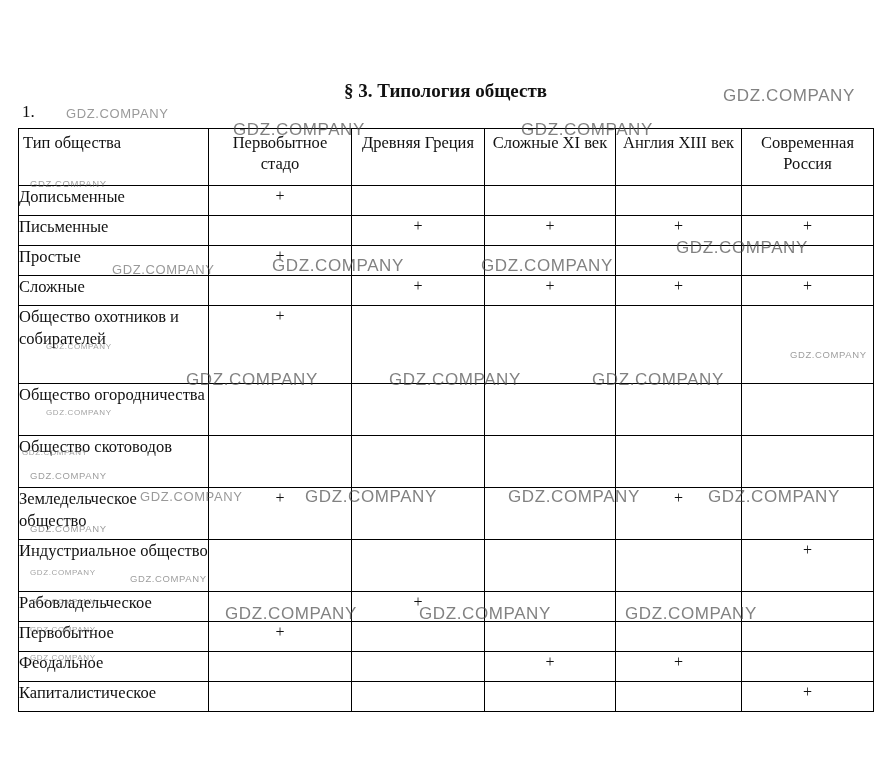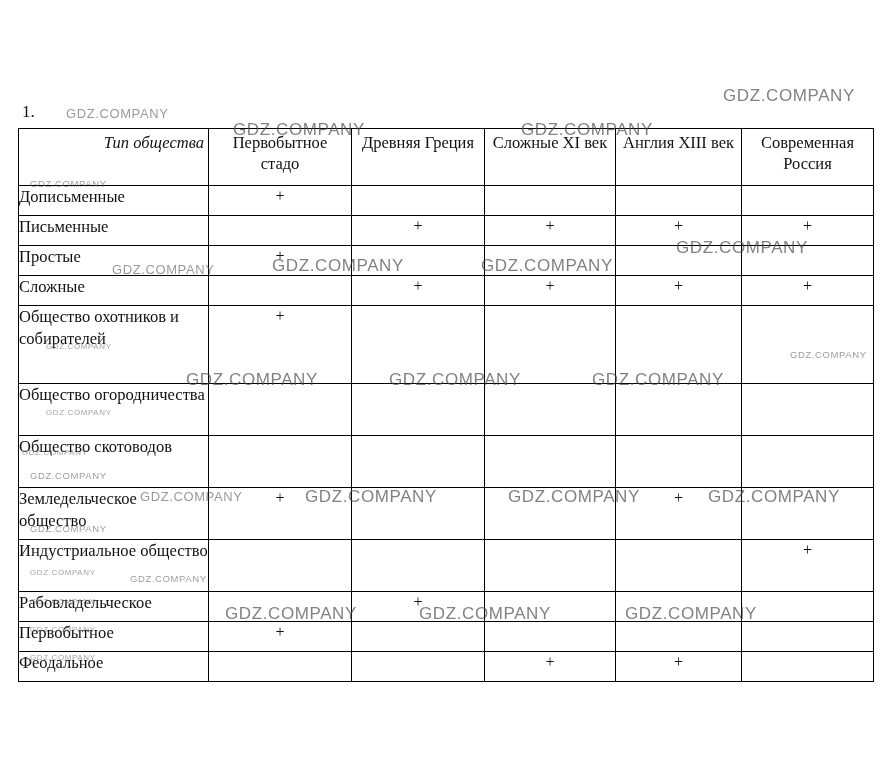--- a/index.html
+++ b/index.html
@@ -65,22 +65,21 @@
   }
   table.typology thead th {
     font-weight: normal;
     text-align: center;
     vertical-align: top;
     padding: 4px 4px 6px 4px;
     line-height: 1.25;
     height: 46px;
   }
   table.typology thead th.first {
-    text-align: right;
-    font-style: italic;
+    text-align: left;
   }
   td.rowlabel {
     text-align: left;
     padding: 3px 4px 3px 6px;
     line-height: 1.32;
   }
   td.mark {
     text-align: center;
     padding-top: 3px;
   }
@@ -116,20 +115,21 @@
   .wm.big { font-size: 17px; color: rgba(70,70,70,0.68); }
   .wm.mid { font-size: 13px; color: rgba(85,85,85,0.6); }
   .wm.small { font-size: 9.5px; color: rgba(95,95,95,0.62); }
   .wm.tiny { font-size: 8px; color: rgba(100,100,100,0.6); }
 </style>
 </head>
 <body>
 
 <div id="page">
 
+  <div id="title">§ 3. Типология обществ</div>
 
   <div id="item-number">1.</div>
 
   <div id="table-wrap">
     <table class="typology">
       <colgroup>
         <col class="c0">
           <col class="c1">
           <col class="c2">
           <col class="c3">
@@ -354,20 +354,38 @@
               <span class="mark-inner"></span>
             </td>
             <td class="mark">
               <span class="mark-inner">+</span>
             </td>
             <td class="mark">
               <span class="mark-inner">+</span>
             </td>
             <td class="mark">
               <span class="mark-inner"></span>
+            </td>
+          </tr>
+          <tr style="height: 30px;">
+            <td class="rowlabel">Капиталистическое</td>
+            <td class="mark">
+              <span class="mark-inner"></span>
+            </td>
+            <td class="mark">
+              <span class="mark-inner"></span>
+            </td>
+            <td class="mark">
+              <span class="mark-inner"></span>
+            </td>
+            <td class="mark">
+              <span class="mark-inner"></span>
+            </td>
+            <td class="mark">
+              <span class="mark-inner">+</span>
             </td>
           </tr>
         </tbody>
     </table>
   </div>
 
   <div id="wm-layer">
       <div class="wm big" style="left: 723px; top: 86px;">GDZ.COMPANY</div>
       <div class="wm mid" style="left: 66px; top: 106px;">GDZ.COMPANY</div>
       <div class="wm big" style="left: 233px; top: 120px;">GDZ.COMPANY</div>

